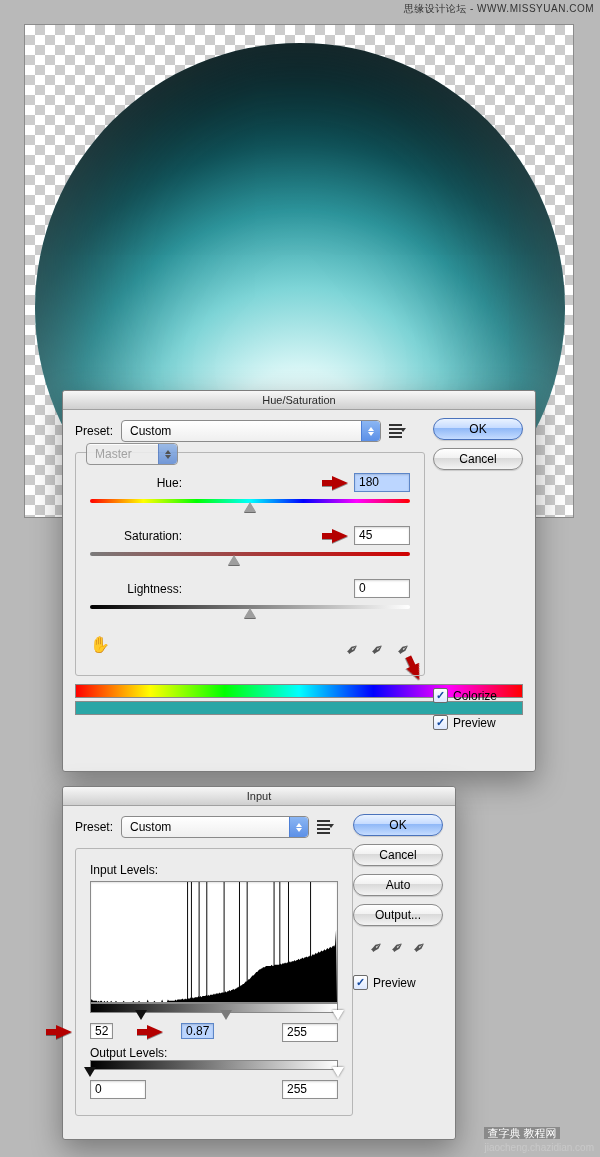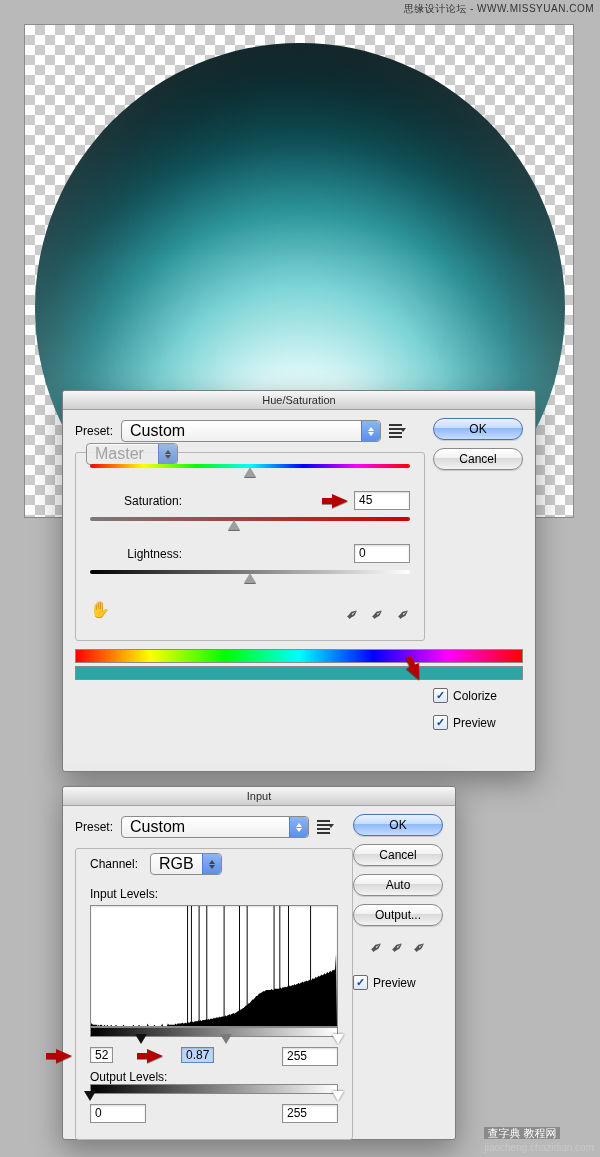--- a/index.html
+++ b/index.html
@@ -53,21 +53,21 @@
   .row{display:flex;align-items:center;margin:6px 0;}
   .lbl{display:inline-block;}
 
   
   .preset-row{display:flex;align-items:center;gap:8px;margin-bottom:10px;}
   .select{
     display:flex;align-items:center;justify-content:space-between;
     height:20px;border:1px solid #8a8a8a;border-radius:4px;
     background:linear-gradient(#fff,#efefef);
     box-shadow:0 1px 0 #fff inset;
-    font-size:16px;
+    font-size:12px;
   }
   .select .txt{padding:0 8px;}
   .select .cap{
     width:18px;height:100%;display:flex;flex-direction:column;align-items:center;justify-content:center;
     background:linear-gradient(#8bb6f3,#5c90e7);border-left:1px solid #4d7fd6;
     border-top-right-radius:4px;border-bottom-right-radius:4px;
   }
   .tri-up,.tri-down{width:0;height:0;border-left:3px solid transparent;border-right:3px solid transparent;}
   .tri-up{border-bottom:4px solid #fff;margin-bottom:1px;}
   .tri-down{border-top:4px solid #fff;}
@@ -194,20 +194,26 @@
 
     <div class="group" style="width:320px;">
       <div class="select disabled" style="width:90px;position:absolute;top:-10px;left:10px;background:#ececec;">
         <span class="txt">Master</span>
         <span class="cap mini-cap">
             <span class="tri-up"></span>
             <span class="tri-down"></span>
           </span>
       </div>
 
+      <div class="slider-row">
+        <span class="sl-lbl">Hue:</span>
+        <div style="flex:1"></div>
+        <span class="red-arrow tail" style="position:relative;left:-6px;"></span>
+        <div class="num-input sel">180</div>
+      </div>
       <div class="track">
         <div class="bar hue-grad"></div>
         <div class="thumb" style="left:50%;top:6px;"></div>
       </div>
 
       <div class="slider-row" style="margin-top:20px;">
         <span class="sl-lbl">Saturation:</span>
         <div style="flex:1"></div>
         <span class="red-arrow tail" style="position:relative;left:-6px;"></span>
         <div class="num-input">45</div>
@@ -268,30 +274,20 @@
         <span class="txt">Custom</span>
         <span class="cap">
             <span class="tri-up"></span>
             <span class="tri-down"></span>
           </span>
       </div>
       <span class="menu-icon"></span>
     </div>
 
     <div class="group" style="width:248px;">
-      <div class="row" style="margin-top:-4px;">
-        <span class="lbl" style="width:60px;">Channel:</span>
-        <div class="select" style="width:70px;">
-          <span class="txt">RGB</span>
-          <span class="cap mini-cap">
-              <span class="tri-up"></span>
-              <span class="tri-down"></span>
-            </span>
-        </div>
-      </div>
 
       <div class="lbl" style="margin-top:6px;">Input Levels:</div>
       <div class="hist">
         <svg id="hist-svg" width="100%" height="100%" preserveAspectRatio="none" viewBox="0 0 256 100">
             <path d="M0,100 L0,98 L1,98 L2,99 L3,99 L4,99 L5,99 L6,99 L7,100 L8,99 L9,100 L10,99 L11,99 L12,100 L13,100 L14,99 L15,100 L16,100 L17,99 L18,100 L19,100 L20,100 L21,99 L22,100 L23,100 L24,100 L25,100 L26,99 L27,100 L28,100 L29,100 L30,100 L31,100 L32,100 L33,100 L34,99 L35,100 L36,100 L37,100 L38,100 L39,100 L40,100 L41,100 L42,100 L43,100 L44,99 L45,100 L46,100 L47,100 L48,100 L49,100 L50,99 L51,100 L52,100 L53,100 L54,100 L55,100 L56,100 L57,100 L58,100 L59,98 L60,100 L61,100 L62,100 L63,100 L64,100 L65,100 L66,99 L67,100 L68,100 L69,100 L70,100 L71,100 L72,100 L73,100 L74,98 L75,100 L76,100 L77,100 L78,100 L79,100 L80,98 L81,99 L82,99 L83,99 L84,99 L85,99 L86,99 L87,99 L88,98 L89,99 L90,98 L91,98 L92,98 L93,98 L94,98 L95,97 L96,98 L97,98 L98,97 L99,98 L100,97 L101,97 L102,97 L103,97 L104,96 L105,97 L106,96 L107,97 L108,96 L109,96 L110,96 L111,96 L112,95 L113,96 L114,95 L115,96 L116,95 L117,95 L118,95 L119,95 L120,94 L121,95 L122,94 L123,95 L124,94 L125,94 L126,94 L127,94 L128,93 L129,94 L130,93 L131,93 L132,93 L133,93 L134,92 L135,93 L136,92 L137,92 L138,92 L139,92 L140,91 L141,92 L142,91 L143,91 L144,90 L145,91 L146,90 L147,90 L148,89 L149,90 L150,89 L151,89 L152,88 L153,88 L154,87 L155,87 L156,86 L157,86 L158,85 L159,85 L160,84 L161,83 L162,83 L163,82 L164,81 L165,81 L166,80 L167,79 L168,78 L169,78 L170,77 L171,76 L172,75 L173,75 L174,74 L175,73 L176,73 L177,72 L178,72 L179,71 L180,71 L181,71 L182,70 L183,70 L184,70 L185,70 L186,70 L187,70 L188,69 L189,70 L190,70 L191,69 L192,69 L193,69 L194,69 L195,69 L196,69 L197,68 L198,69 L199,68 L200,68 L201,68 L202,67 L203,68 L204,67 L205,67 L206,67 L207,66 L208,67 L209,66 L210,66 L211,66 L212,65 L213,66 L214,65 L215,65 L216,64 L217,65 L218,64 L219,64 L220,63 L221,64 L222,63 L223,63 L224,62 L225,63 L226,62 L227,62 L228,61 L229,62 L230,61 L231,60 L232,61 L233,60 L234,59 L235,60 L236,59 L237,58 L238,59 L239,58 L240,57 L241,58 L242,57 L243,56 L244,57 L245,56 L246,55 L247,56 L248,55 L249,54 L250,55 L251,54 L252,53 L253,54 L254,52 L255,40 L256,100 Z" fill="#000"></path>
             <rect x="100" y="0" width="1" height="100" fill="#000"></rect>
             <rect x="104" y="0" width="1" height="100" fill="#000"></rect>
             <rect x="112" y="0" width="1" height="100" fill="#000"></rect>
             <rect x="120" y="0" width="1" height="100" fill="#000"></rect>
             <rect x="138" y="0" width="1" height="100" fill="#000"></rect>

